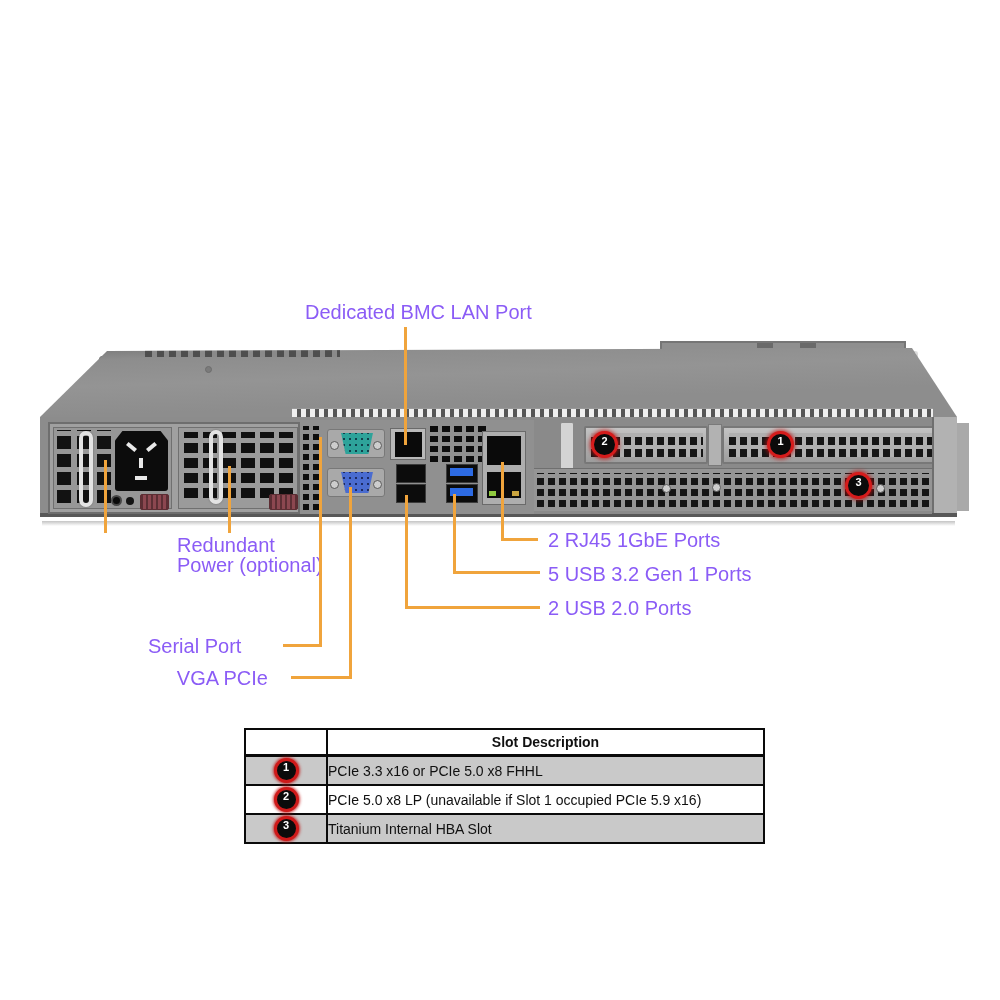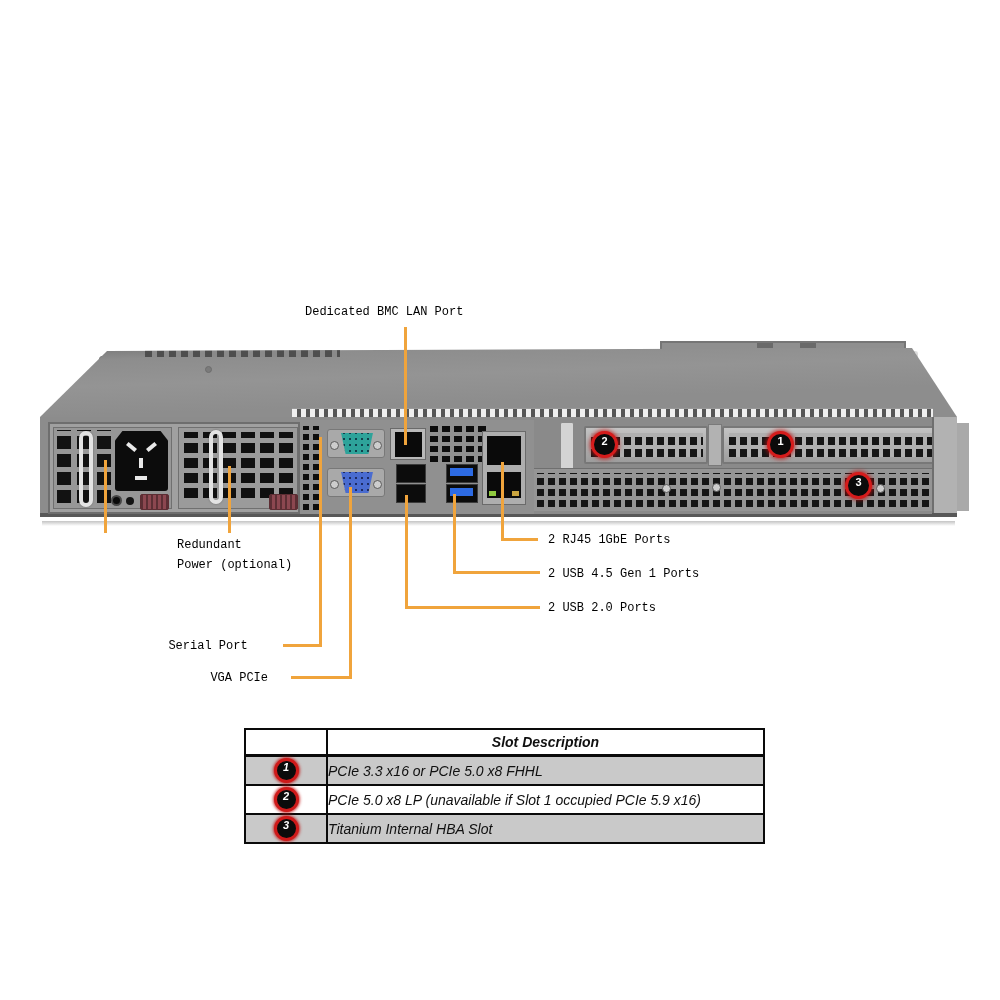--- a/index.html
+++ b/index.html
@@ -1,19 +1,19 @@
 <!DOCTYPE html>
 <html><head>
 <meta charset="utf-8">
 <style>
   html,body{margin:0;padding:0;background:#fff;}
   .page{position:relative;width:1000px;height:1000px;background:#ffffff;overflow:hidden;
         font-family:"Liberation Sans",sans-serif;color:#333;}
   .abs{position:absolute;box-sizing:border-box;}
-  .lbl{position:absolute;font-size:12px;line-height:20px;color:#000000;white-space:pre-line;font-family:Liberation Mono, monospace;}
+  .lbl{position:absolute;font-size:20px;line-height:20px;color:#8b5cf6;white-space:pre-line;}
   .oline{position:absolute;background:#F0A43C;z-index:30;}
   .cbadge,.tbadge{position:absolute;border-radius:50%;background:#0b0b0b;color:#fff;
         text-align:center;font-weight:bold;z-index:40;}
   .cbadge{width:21px;height:21px;border:3px solid #d51c1c;font-size:11px;line-height:15px;
         box-shadow:0 0 4px 1px rgba(190,15,15,.85);}
   .tbadge{position:relative;margin:0 auto;width:19px;height:19px;border:3px solid #cf1a1a;
         font-size:11px;line-height:13px;box-shadow:0 0 3px 1px rgba(190,15,15,.8);}
   
   .lid{background:linear-gradient(178deg,#777 0px,#8d8d8d 14px,#949494 40px,#8d8d8d 69px);
        clip-path:polygon(67px 3px,872px 0px,917px 69px,0px 69px);}
@@ -37,21 +37,21 @@
        repeating-linear-gradient(90deg,#151515 0 7px,#959595 7px 11px);}
   .slotcover{background:linear-gradient(#c3c3c3,#9d9d9d);border:2px solid #787878;border-radius:2px;}
   .dbplate{background:#a9a9a9;border:1px solid #787878;border-radius:3px;}
   .dbconn{position:absolute;clip-path:polygon(8% 0,92% 0,80% 100%,20% 100%);
        background-image:radial-gradient(circle,rgba(0,0,25,.6) 1px,transparent 1.5px);
        background-size:6px 6px;background-position:3px 3px;}
   .usbport{position:absolute;background:#0c0c0c;border:1px solid #3c3c3c;}
   .serr{background:repeating-linear-gradient(90deg,#efefef 0 5px,#565656 5px 9px);border-top:1px solid #9a9a9a;}
   
   table.slots{position:absolute;left:244px;top:728px;border-collapse:collapse;z-index:20;
-       font-size:14px;color:#101010;font-style:italic;}
+       font-size:14px;color:#101010;}
   table.slots th,table.slots td{border:2px solid #0a0a0a;padding:0;}
   table.slots th{height:24px;background:#fff;font-size:14px;font-weight:bold;border-bottom:3px solid #0a0a0a;}
   table.slots td{height:27px;}
   td.bcell{width:80px;text-align:center;}
   td.dcell{width:435px;padding-left:12px;text-align:left;}
   tr.gray td{background:#c9c9c9;}
   tr.white td{background:#fff;}
 </style>
 </head>
 <body>
@@ -181,23 +181,23 @@
   <div class="oline" style="left:405px;top:495px;width:3px;height:114px;"></div>
   <div class="oline" style="left:405px;top:606px;width:135px;height:3px;"></div>
   <div class="oline" style="left:453px;top:494px;width:3px;height:80px;"></div>
   <div class="oline" style="left:453px;top:571px;width:87px;height:3px;"></div>
   <div class="oline" style="left:501px;top:462px;width:3px;height:79px;"></div>
   <div class="oline" style="left:501px;top:538px;width:37px;height:3px;"></div>
 
   <div class="lbl" style="left:177px;top:535px;">Redundant
 Power (optional)</div>
   <div class="lbl" style="left:548px;top:530px;">2 RJ45 1GbE Ports</div>
-  <div class="lbl" style="left:548px;top:564px;">2 USB 4.5 Gen 1 Ports</div>
+  <div class="lbl" style="left:548px;top:564px;">5 USB 3.2 Gen 1 Ports</div>
   <div class="lbl" style="left:548px;top:598px;">2 USB 2.0 Ports</div>
-  <div class="lbl" style="left:148px;top:636px;width:120px;text-align:center;">Serial Port</div>
+  <div class="lbl" style="left:148px;top:636px;width:120px;text-align:left;">Serial Port</div>
   <div class="lbl" style="left:148px;top:668px;width:120px;text-align:right;">VGA PCIe</div>
 
   <table class="slots">
     <tbody>
         <tr>
       <th style="width:80px;"></th>
       <th style="width:435px;">Slot Description</th>
     </tr>
     <tr class="gray">
       <td class="bcell">

